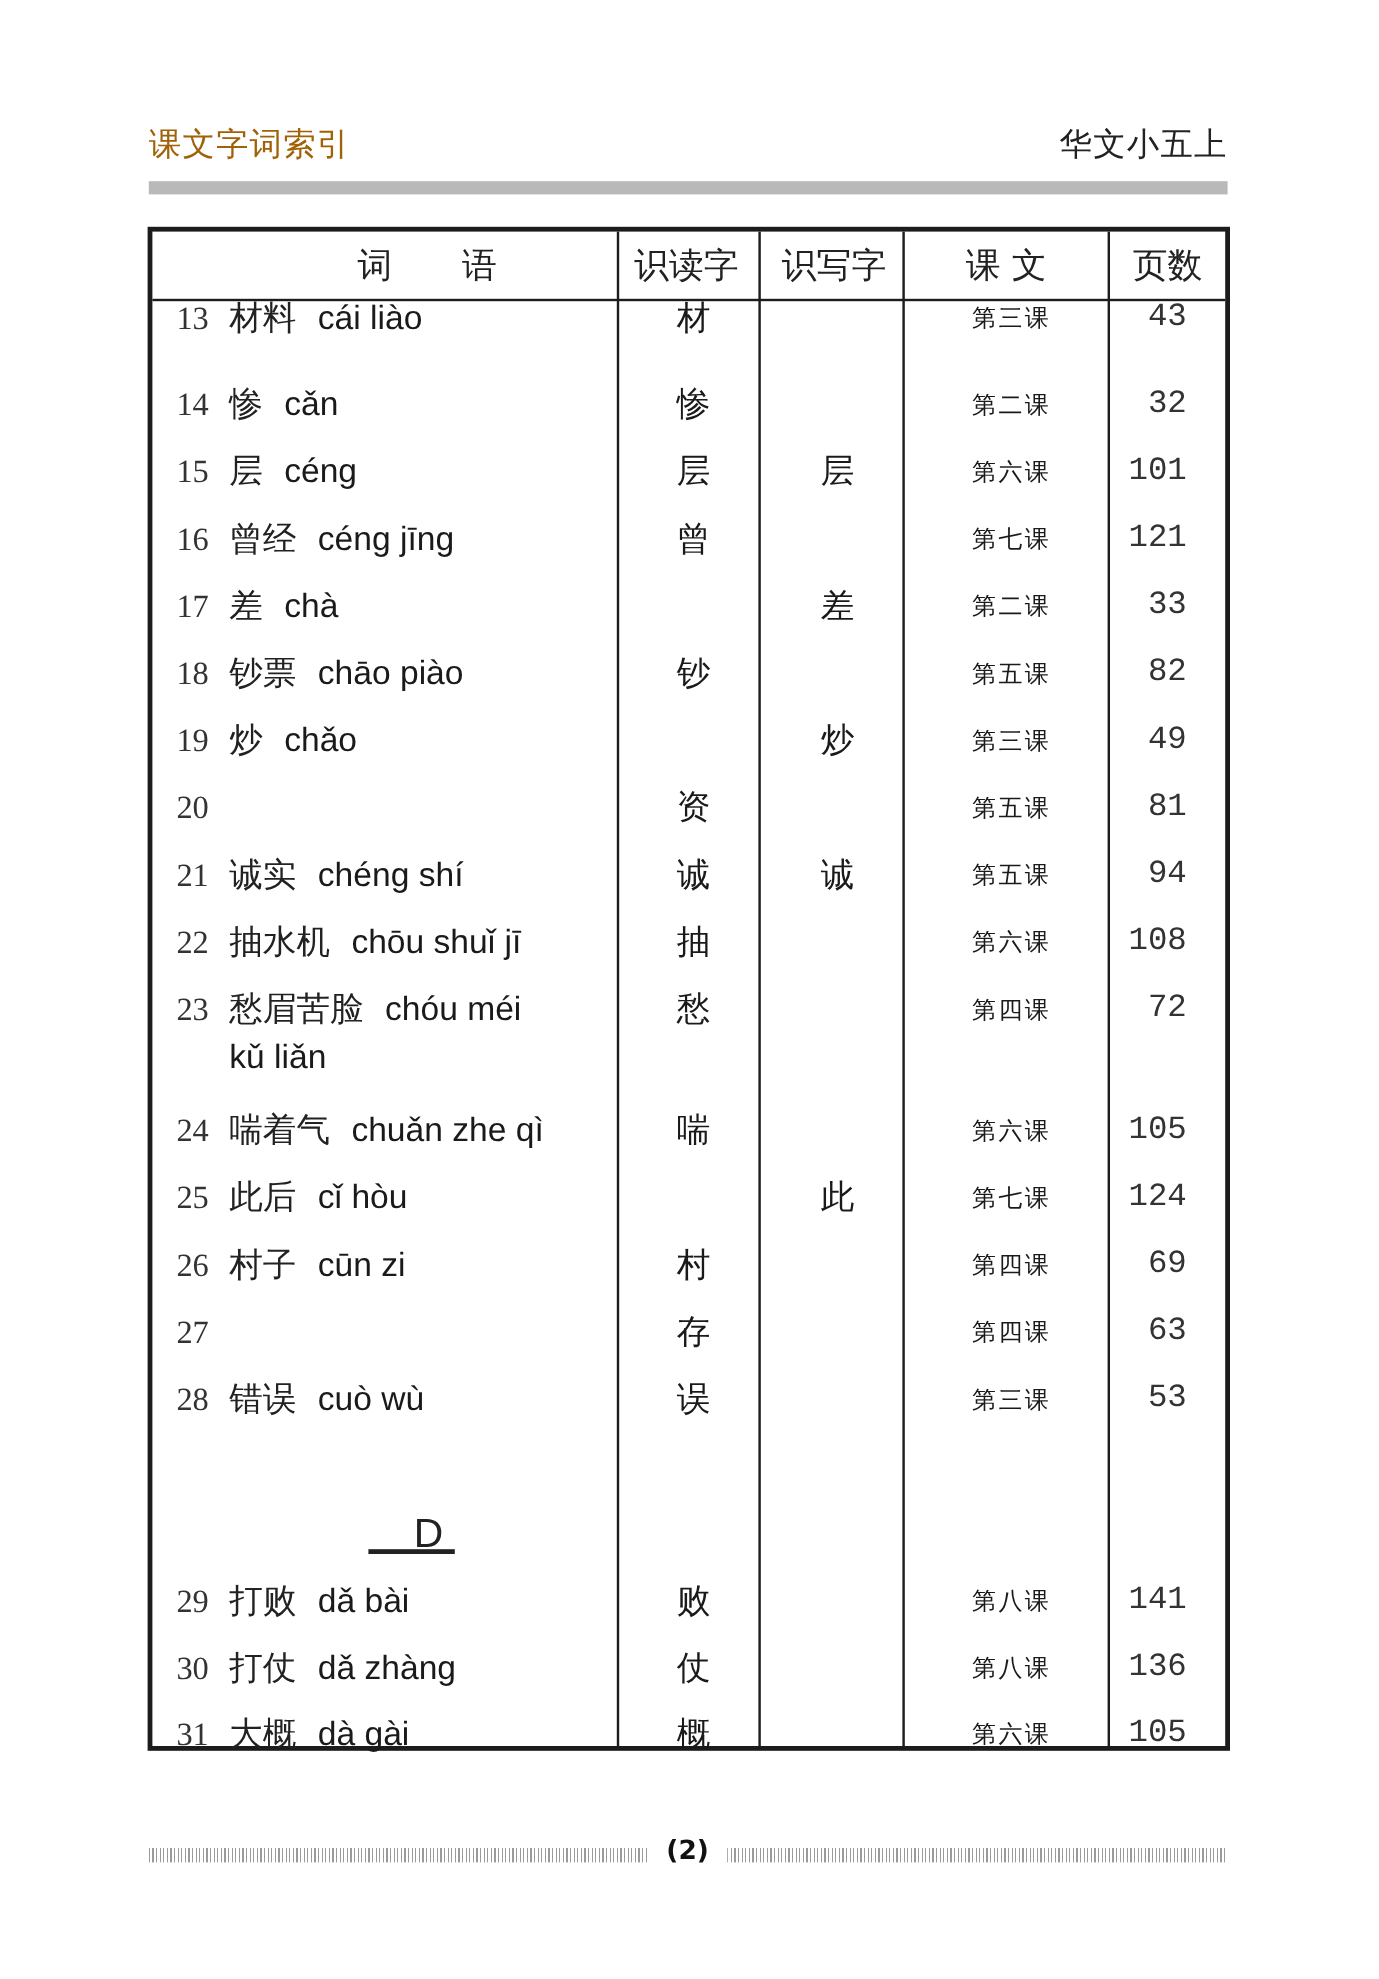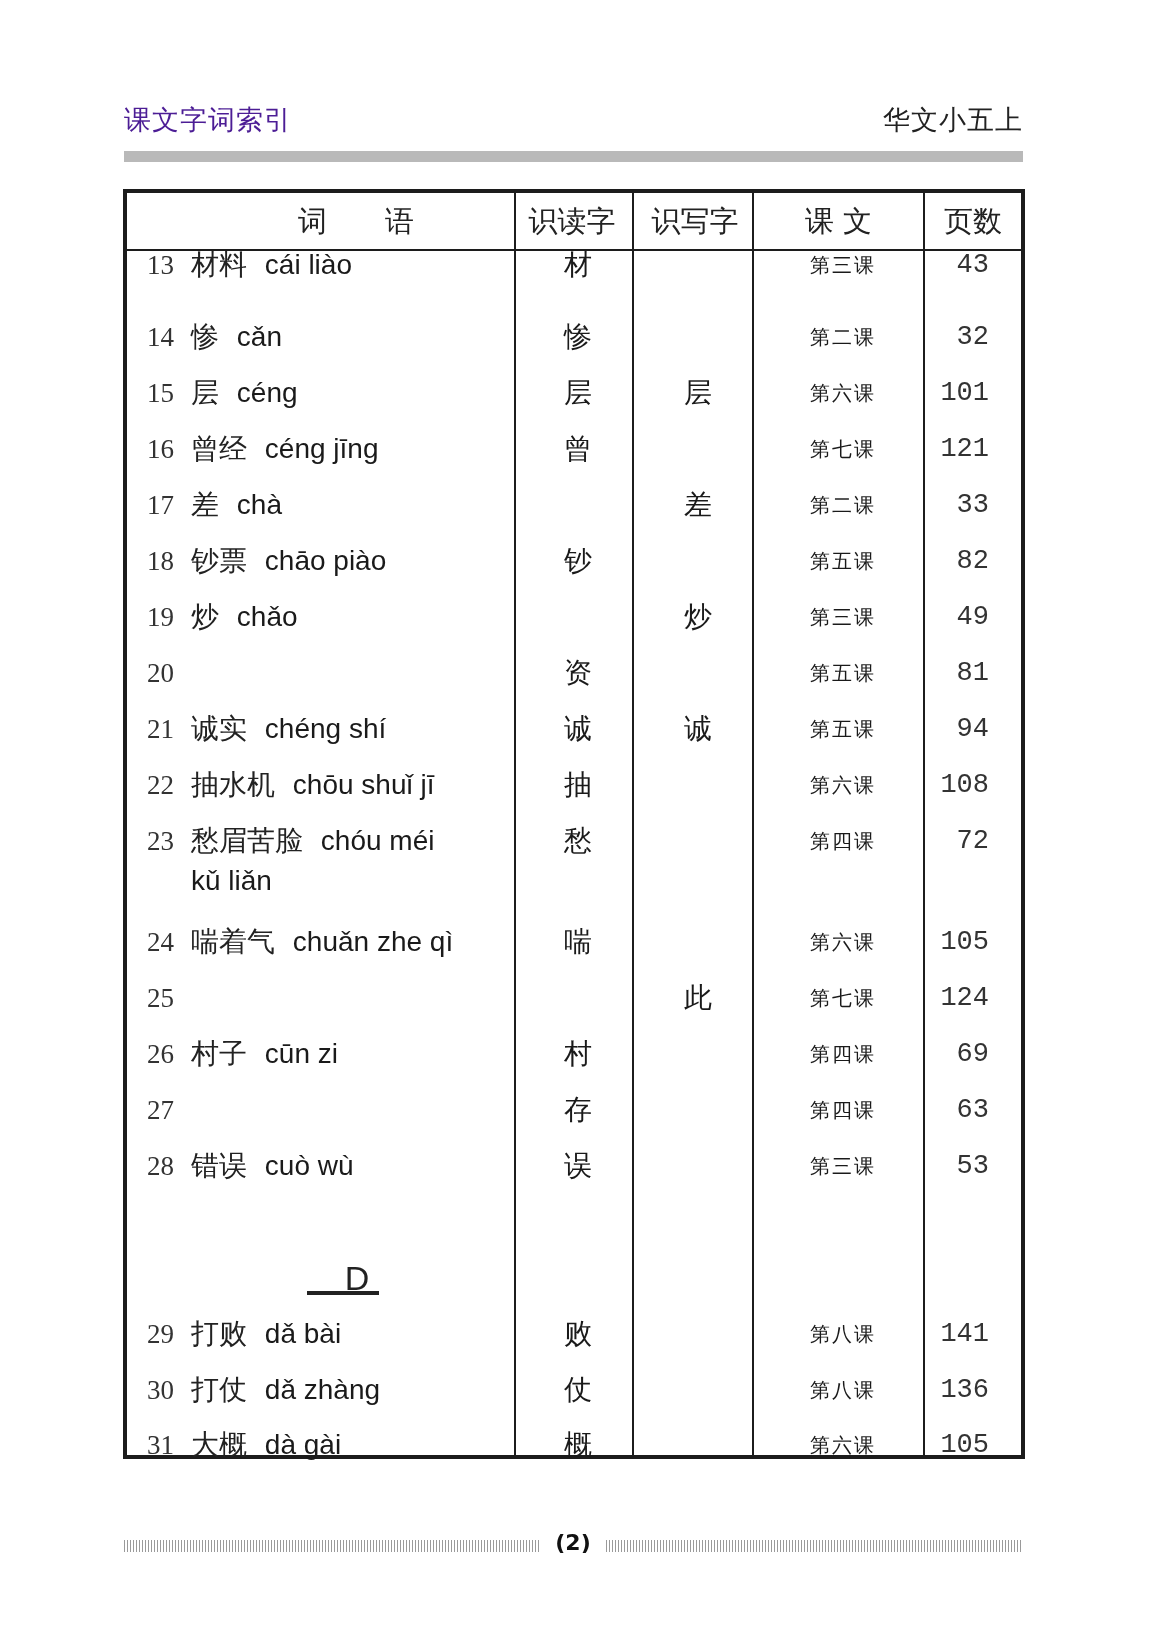--- a/index.html
+++ b/index.html
@@ -1,19 +1,19 @@
 <!DOCTYPE html>
 <html><head>
 <meta charset="utf-8">
 <style>
   html, body { margin:0; padding:0; background:#ffffff; }
   body { width:1149px; height:1649px; position:relative; overflow:hidden;
          font-family:"DejaVu Serif","Liberation Serif",serif; color:#1a1a1a; }
   .hdr-left { position:absolute; left:124px; top:102px; font-size:27px;
-              font-family:"DejaVu Sans","Liberation Sans",sans-serif; color:#4c1d95; letter-spacing:1px; }
+              font-family:"DejaVu Sans","Liberation Sans",sans-serif; color:#a16207; letter-spacing:1px; }
   .hdr-right { position:absolute; right:126px; top:102px; font-size:27px;
                font-family:"DejaVu Sans","Liberation Sans",sans-serif; color:#222; letter-spacing:1px; }
   .gray-bar { position:absolute; left:124px; top:151px; width:899px; height:11px; background:#b9b9b9; }
   .table { position:absolute; left:123px; top:189px; width:902px; height:1270px;
            border:4px solid #1c1c1c; box-sizing:border-box; }
   .col-line { position:absolute; top:0; bottom:0; width:2px; background:#1c1c1c; }
   .head-line { position:absolute; left:0; right:0; top:56px; height:2px; background:#1c1c1c; }
   .th { position:absolute; top:0; height:56px; line-height:56px; text-align:center; font-size:29px;
         font-family:"DejaVu Sans","Liberation Sans",sans-serif; color:#222; }
   .row { position:absolute; left:0; right:0; height:52px; }
@@ -145,20 +145,21 @@
   <div class="row" style="top:723px">
     <span class="cell num">24</span>
     <span class="cell hz"><span>喘着气</span>&nbsp;&nbsp;<span class="py">chuǎn zhe qì</span></span>
     <span class="cell c-read">喘</span>
     <span class="cell c-write"></span>
     <span class="cell c-lesson">第六课</span>
     <span class="cell c-page">105</span>
   </div>
   <div class="row" style="top:779px">
     <span class="cell num">25</span>
+    <span class="cell hz"><span>此后</span>&nbsp;&nbsp;<span class="py">cǐ hòu</span></span>
     <span class="cell c-read"></span>
     <span class="cell c-write">此</span>
     <span class="cell c-lesson">第七课</span>
     <span class="cell c-page">124</span>
   </div>
   <div class="row" style="top:835px">
     <span class="cell num">26</span>
     <span class="cell hz"><span>村子</span>&nbsp;&nbsp;<span class="py">cūn zi</span></span>
     <span class="cell c-read">村</span>
     <span class="cell c-write"></span>

